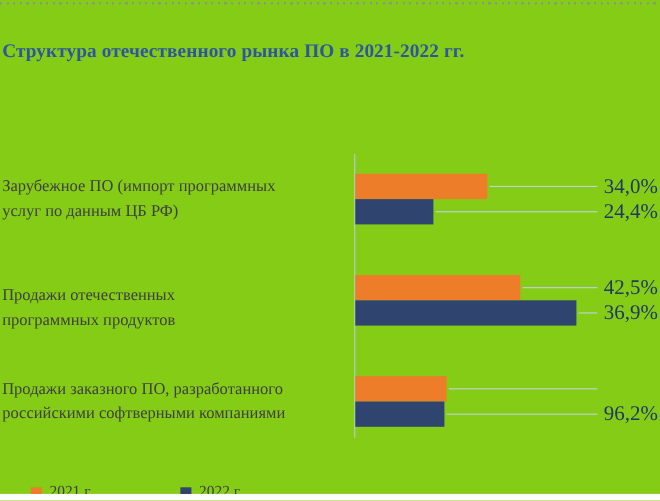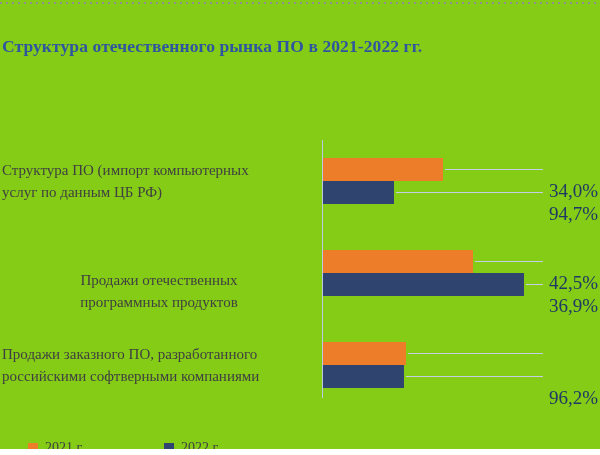--- a/index.html
+++ b/index.html
@@ -19,44 +19,44 @@
   .plot{position:absolute;top:140px;left:0;width:600px;height:280px;}
   .axis{position:absolute;left:322px;top:0;width:1px;height:258px;background:#bcc9e2;}
   .cat-label{
     position:absolute;left:2px;width:314px;
     font-size:15px;line-height:22px;color:#404040;white-space:pre-line;
   }
   .bar{position:absolute;height:23px;}
   .leader{position:absolute;height:1px;background:#c3cfe6;}
   .val-label{
     position:absolute;right:2px;width:70px;text-align:right;
-    font-size:19px;line-height:24px;color:#203864;margin-top:21px;
+    font-size:19px;line-height:24px;color:#203864;
   }
   .legend{position:absolute;top:441px;left:0;width:600px;height:14px;margin-left:26px;}
   .legend-item{position:absolute;display:flex;align-items:center;height:14px;}
   .swatch{width:10px;height:10px;margin-right:7px;flex:0 0 auto;}
   .legend-label{font-size:14px;color:#404040;line-height:14px;}
 </style>
 </head>
 <body>
 
 <div class="page">
   <div class="top-divider"></div>
   <h1 class="title">Структура отечественного рынка ПО в 2021-2022 гг.</h1>
   <div class="plot" id="plot">
     <div class="axis"></div>
-  <div class="cat-label" style="top: 19px;">Структура ПО (импорт компьютерных
+  <div class="cat-label" style="top: 19px;">Зарубежное ПО (импорт программных
 услуг по данным ЦБ РФ)</div>
       <div class="bar" style="left: 323px; top: 18px; width: 120px; background: rgb(237, 125, 40);"></div>
       <div class="leader" style="left: 445px; top: 29px; width: 98px;"></div>
       <div class="val-label" style="top: 18px;">34,0%</div>
       <div class="bar" style="left: 323px; top: 41px; width: 71px; background: rgb(48, 68, 112);"></div>
       <div class="leader" style="left: 396px; top: 52px; width: 147px;"></div>
-      <div class="val-label" style="top: 41px;">94,7%</div>
-      <div class="cat-label" style="top: 129px; text-align: center;">Продажи отечественных
+      <div class="val-label" style="top: 41px;">24,4%</div>
+      <div class="cat-label" style="top: 118px;">Продажи отечественных
 программных продуктов</div>
       <div class="bar" style="left: 323px; top: 110px; width: 150px; background: rgb(237, 125, 40);"></div>
       <div class="leader" style="left: 475px; top: 121px; width: 68px;"></div>
       <div class="val-label" style="top: 110px;">42,5%</div>
       <div class="bar" style="left: 323px; top: 133px; width: 201px; background: rgb(48, 68, 112);"></div>
       <div class="leader" style="left: 526px; top: 144px; width: 17px;"></div>
       <div class="val-label" style="top: 133px;">36,9%</div>
       <div class="cat-label" style="top: 203px;">Продажи заказного ПО, разработанного
 российскими софтверными компаниями</div>
       <div class="bar" style="left: 323px; top: 202px; width: 83px; background: rgb(237, 125, 40);"></div>

